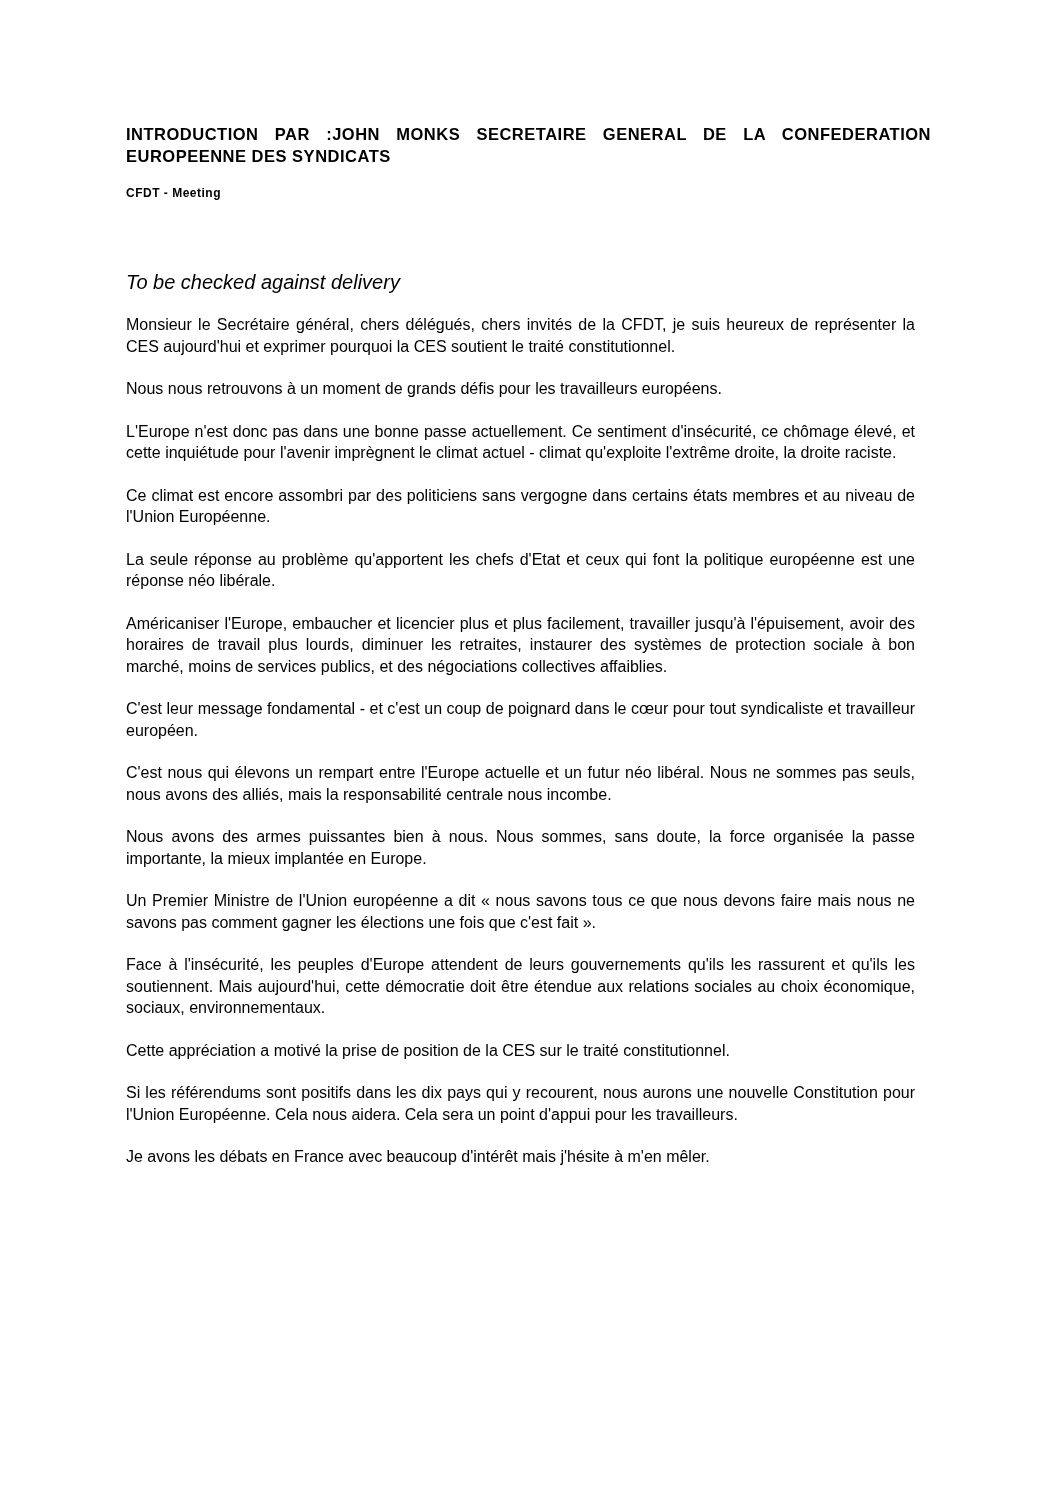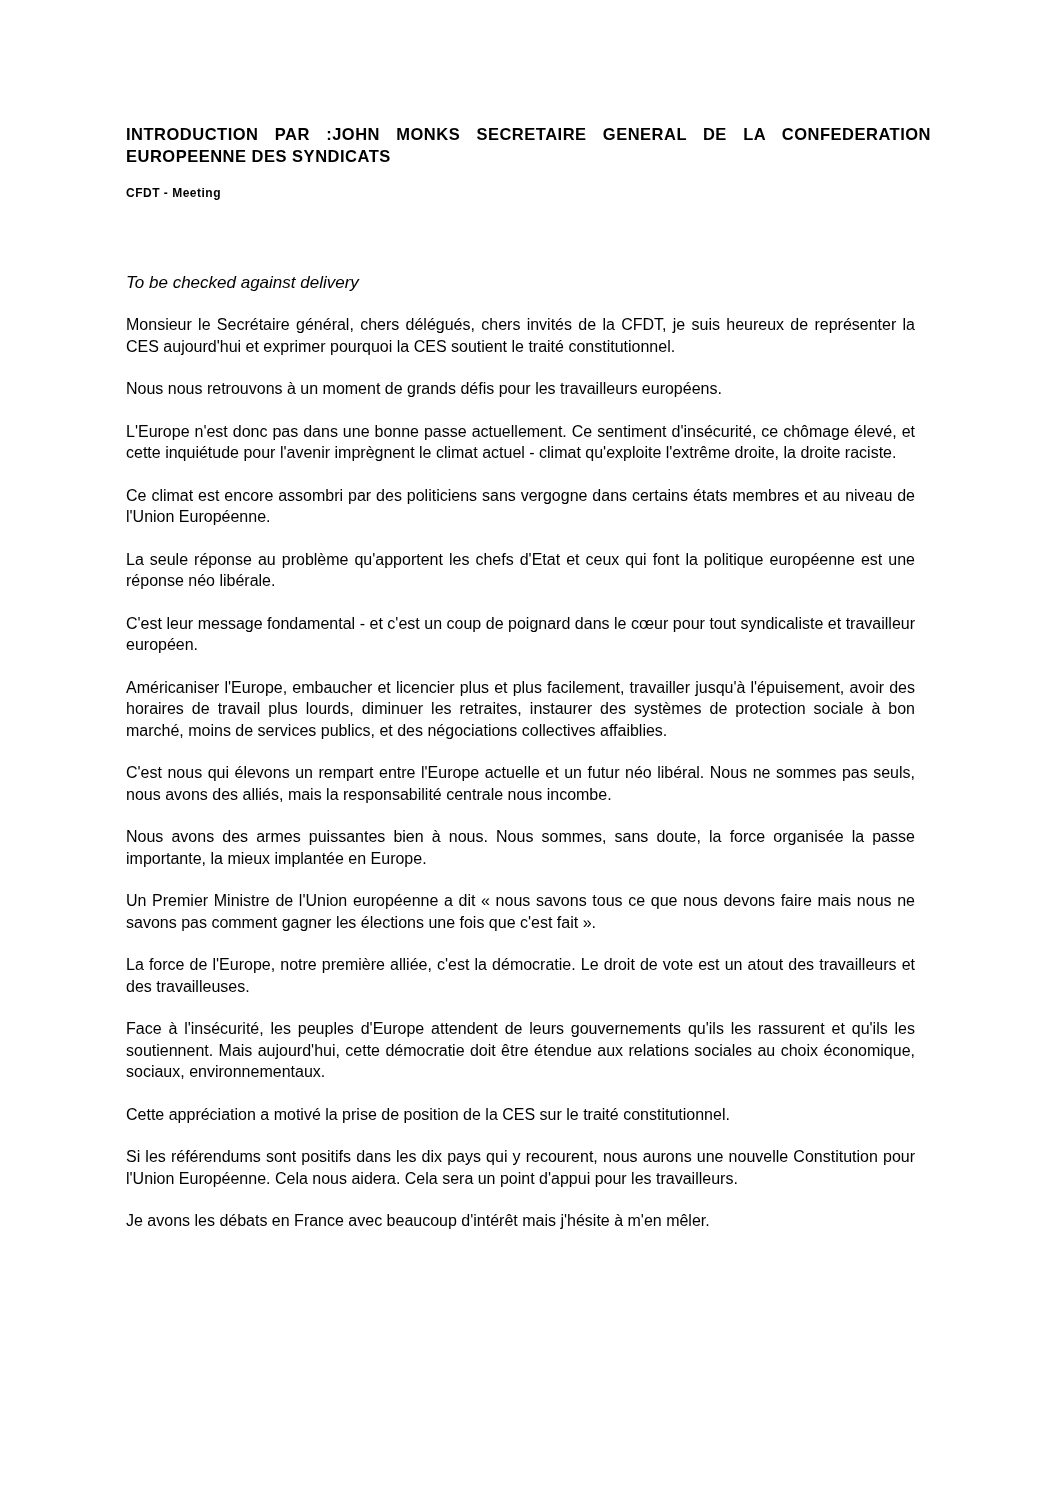--- a/index.html
+++ b/index.html
@@ -27,21 +27,21 @@
     margin: 0 0 16px 0;
   }
   .doc-subtitle {
     font-size: 12px;
     font-weight: bold;
     letter-spacing: 0.5px;
     line-height: 21.5px;
     margin: 0 0 67px 0;
   }
   .delivery-note {
-    font-size: 17px;
+    font-size: 20px;
     font-style: italic;
     line-height: 21.5px;
     margin: 8px 0 21px 0;
   }
   .para {
     font-size: 16px;
     line-height: 21.5px;
     text-align: justify;
     margin: 0 16px 21px 0;
   }
@@ -55,24 +55,23 @@
   <p class="doc-subtitle">CFDT - Meeting</p>
 
   <p class="delivery-note">To be checked against delivery</p>
 
   <div>
       <p class="para">Monsieur le Secrétaire général, chers délégués, chers invités de la CFDT, je suis heureux de représenter la CES aujourd'hui et exprimer pourquoi la CES soutient le traité constitutionnel.</p>
       <p class="para">Nous nous retrouvons à un moment de grands défis pour les travailleurs européens.</p>
       <p class="para">L'Europe n'est donc pas dans une bonne passe actuellement. Ce sentiment d'insécurité, ce chômage élevé, et cette inquiétude pour l'avenir imprègnent le climat actuel - climat qu'exploite l'extrême droite, la droite raciste.</p>
       <p class="para">Ce climat est encore assombri par des politiciens sans vergogne dans certains états membres et au niveau de l'Union Européenne.</p>
       <p class="para">La seule réponse au problème qu'apportent les chefs d'Etat et ceux qui font la politique européenne est une réponse néo libérale.</p>
+      <p class="para">Américaniser l'Europe, embaucher et licencier plus et plus facilement, travailler jusqu'à l'épuisement, avoir des horaires de travail plus lourds, diminuer les retraites, instaurer des systèmes de protection sociale à bon marché, moins de services publics, et des négociations collectives affaiblies.</p>
       <p class="para">C'est leur message fondamental - et c'est un coup de poignard dans le cœur pour tout syndicaliste et travailleur européen.</p>
-      <p class="para">Américaniser l'Europe, embaucher et licencier plus et plus facilement, travailler jusqu'à l'épuisement, avoir des horaires de travail plus lourds, diminuer les retraites, instaurer des systèmes de protection sociale à bon marché, moins de services publics, et des négociations collectives affaiblies.</p>
       <p class="para">C'est nous qui élevons un rempart entre l'Europe actuelle et un futur néo libéral. Nous ne sommes pas seuls, nous avons des alliés, mais la responsabilité centrale nous incombe.</p>
       <p class="para">Nous avons des armes puissantes bien à nous. Nous sommes, sans doute, la force organisée la passe importante, la mieux implantée en Europe.</p>
       <p class="para">Un Premier Ministre de l'Union européenne a dit « nous savons tous ce que nous devons faire mais nous ne savons pas comment gagner les élections une fois que c'est fait ».</p>
-      <p class="para">La force de l'Europe, notre première alliée, c'est la démocratie. Le droit de vote est un atout des travailleurs et des travailleuses.</p>
       <p class="para">Face à l'insécurité, les peuples d'Europe attendent de leurs gouvernements qu'ils les rassurent et qu'ils les soutiennent. Mais aujourd'hui, cette démocratie doit être étendue aux relations sociales au choix économique, sociaux, environnementaux.</p>
       <p class="para">Cette appréciation a motivé la prise de position de la CES sur le traité constitutionnel.</p>
       <p class="para">Si les référendums sont positifs dans les dix pays qui y recourent, nous aurons une nouvelle Constitution pour l'Union Européenne. Cela nous aidera. Cela sera un point d'appui pour les travailleurs.</p>
       <p class="para">Je avons les débats en France avec beaucoup d'intérêt mais j'hésite à m'en mêler.</p>
     </div>
 </div>
 
 </body></html>

